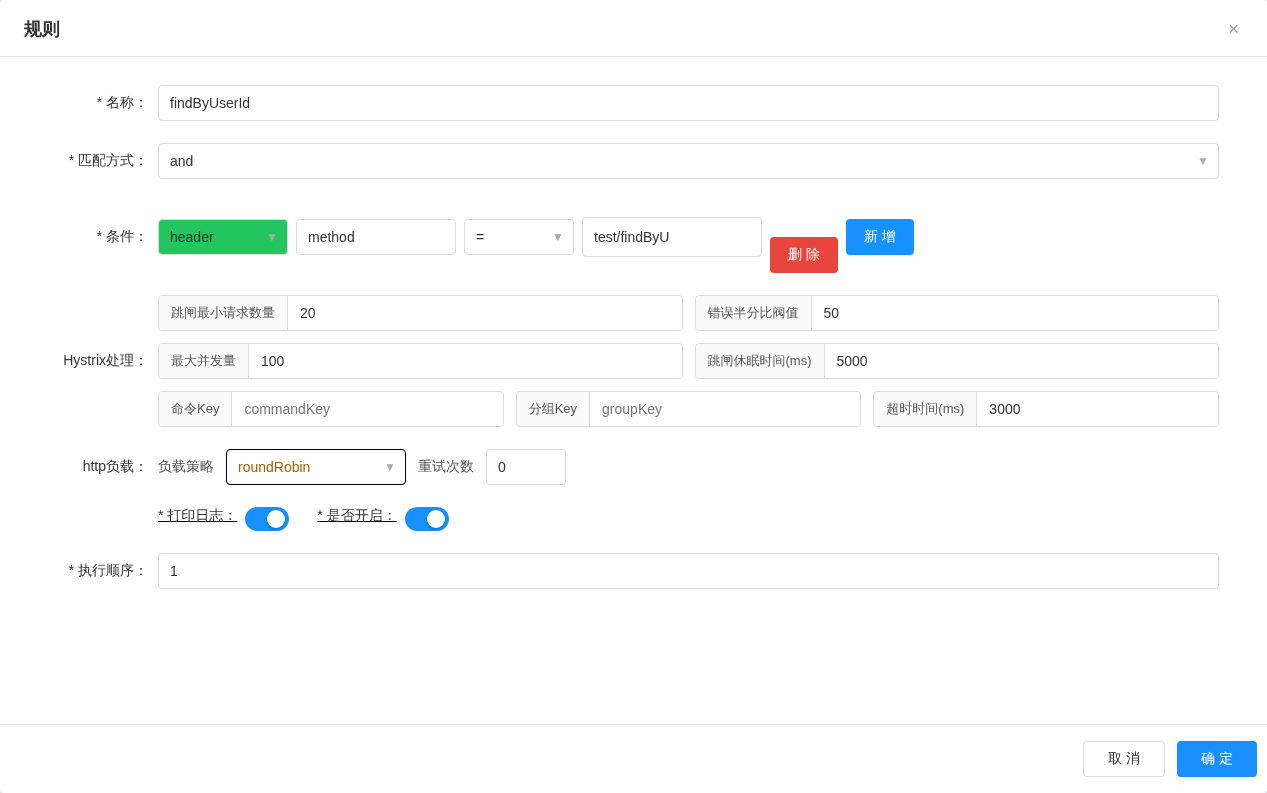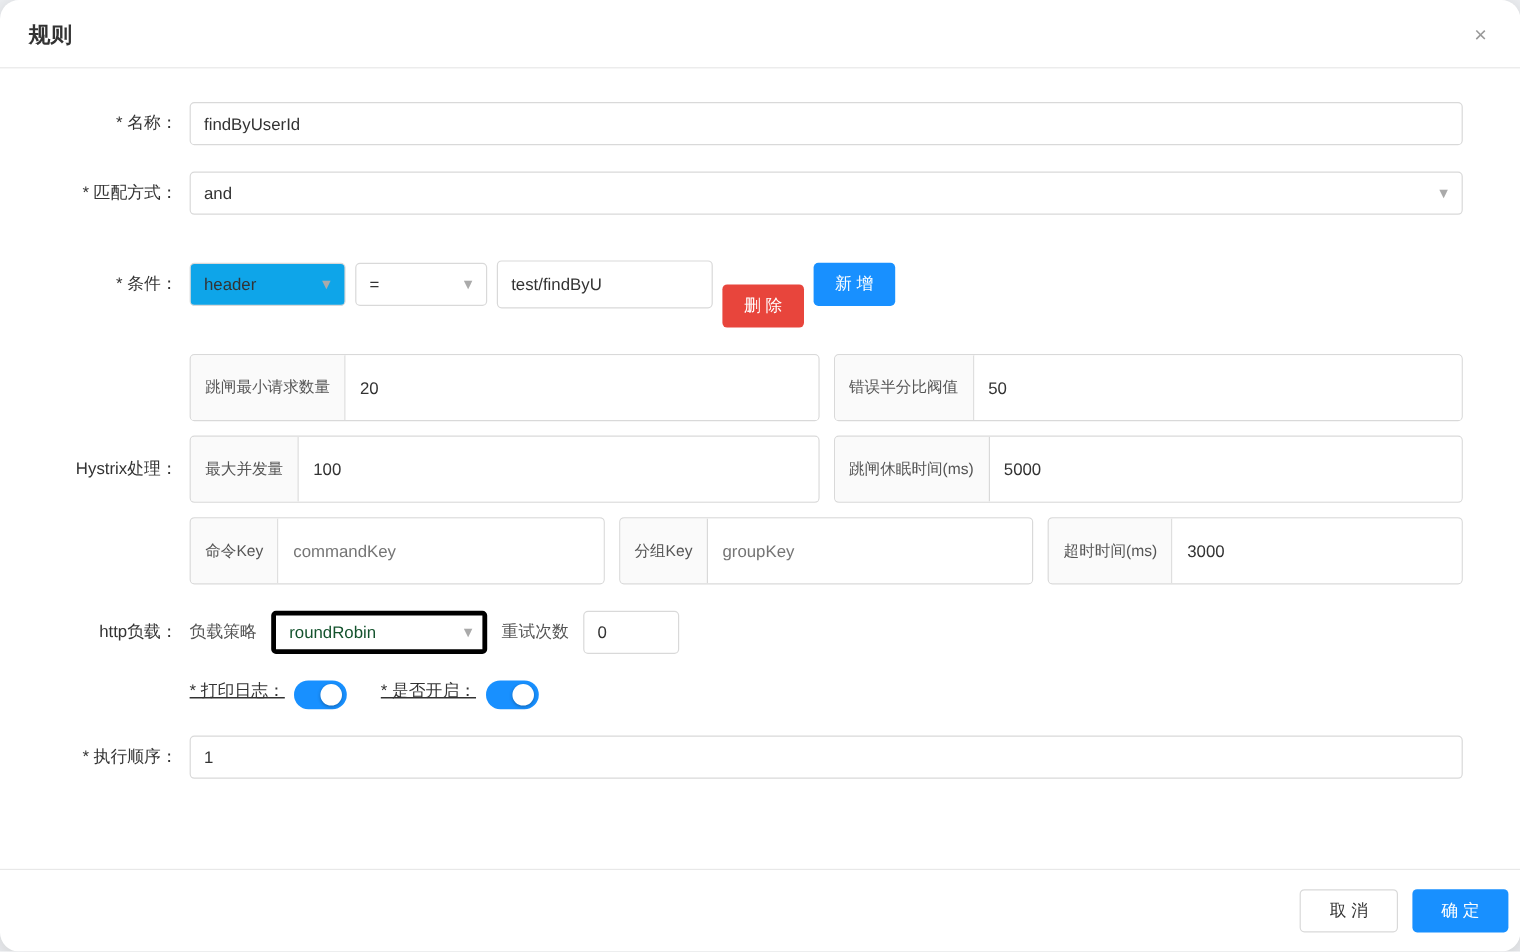--- a/index.html
+++ b/index.html
@@ -6,21 +6,21 @@
     body {
       font-family: -apple-system, BlinkMacSystemFont, "PingFang SC", "Microsoft YaHei", sans-serif;
       background: #f0f2f5;
       display: flex;
       justify-content: center;
       align-items: center;
       min-height: 100vh;
     }
     .dialog {
       background: #fff;
-      border-radius: 16px;
+      border-radius: 4px;
       box-shadow: 0 4px 24px rgba(0,0,0,0.18);
       width: 1267px;
       min-height: 793px;
       position: relative;
       padding: 0;
       display: flex;
       flex-direction: column;
     }
     .dialog-header {
       display: flex;
@@ -109,21 +109,21 @@
       width: 130px;
     }
     .cond-select {
       width: 100%;
       height: 36px;
       border: 1px solid #d9d9d9;
       border-radius: 4px;
       padding: 0 28px 0 11px;
       font-size: 14px;
       color: #333;
-      background: #0ea5e9;
+      background: #22c55e;
       appearance: none;
       -webkit-appearance: none;
       outline: none;
       cursor: pointer;
     }
     .cond-method-input {
       width: 160px;
       height: 36px;
       border: 1px solid #d9d9d9;
       border-radius: 4px;
@@ -192,21 +192,21 @@
     }
     .hystrix-row {
       display: flex;
       gap: 12px;
     }
     .hystrix-item {
       display: flex;
       align-items: center;
       border: 1px solid #d9d9d9;
       border-radius: 4px;
-      height: 56px;
+      height: 36px;
       overflow: hidden;
       flex: 1;
     }
     .hystrix-item-label {
       background: #fafafa;
       border-right: 1px solid #d9d9d9;
       padding: 0 12px;
       height: 100%;
       display: flex;
       align-items: center;
@@ -236,25 +236,25 @@
       color: #555;
       white-space: nowrap;
     }
     .http-select-wrap {
       position: relative;
       width: 180px;
     }
     .http-select {
       width: 100%;
       height: 36px;
-      border: 4px solid #000000;
+      border: 1px solid #000000;
       border-radius: 4px;
       padding: 0 28px 0 11px;
       font-size: 14px;
-      color: #14532d;
+      color: #a16207;
       background: #fff;
       appearance: none;
       -webkit-appearance: none;
       outline: none;
       cursor: pointer;
     }
     .retry-label {
       font-size: 14px;
       color: #555;
       white-space: nowrap;
@@ -377,20 +377,21 @@
       <label class="form-label">* 条件：</label>
       <div class="condition-row">
         <div class="cond-select-wrap">
           <select class="cond-select">
             <option value="header">header</option>
             <option value="query">query</option>
             <option value="body">body</option>
           </select>
           <span class="select-arrow">▼</span>
         </div>
+        <input class="cond-method-input" type="text" value="method" style="">
         <div class="cond-eq-wrap">
           <select class="cond-eq-select">
             <option value="=">=</option>
             <option value="!=">!=</option>
             <option value="&gt;">&gt;</option>
             <option value="&lt;">&lt;</option>
           </select>
           <span class="select-arrow">▼</span>
         </div>
         <input class="cond-value-input" type="text" value="test/findByU" style="">

